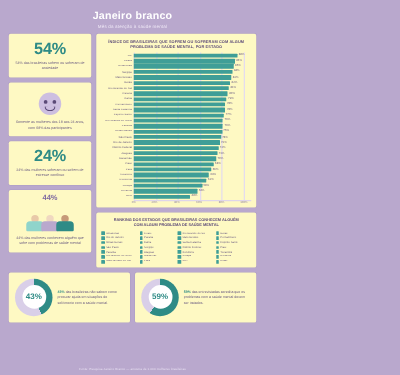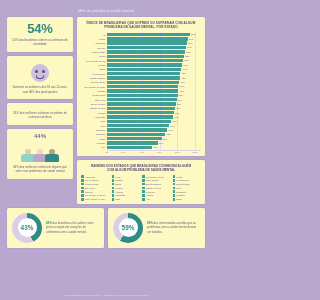--- a/index.html
+++ b/index.html
@@ -119,20 +119,21 @@
     display:flex;align-items:center;justify-content:center;
     font-size:2.4px;color:#e7dff1;letter-spacing:.1px;
   }
 </style>
 </head>
 <body>
 
 <div class="page">
 
   <div class="header">
+    <h1>Janeiro branco</h1>
     <h2>Mês da atenção à saúde mental</h2>
   </div>
 
   <div class="body">
 
     <div class="col-left">
 
       <div class="card stat">
         <div class="num">54%</div>
         <div class="cap">54% das brasileiras sofrem ou sofreram de ansiedade</div>
@@ -141,20 +142,21 @@
       <div class="card illus">
         <div class="pic">
           <div class="bighead">
               <div class="mouth"></div>
             </div>
         </div>
         <div class="cap">Somente as mulheres dos 18 aos 24 anos, com 68% das participantes</div>
       </div>
 
       <div class="card stat">
+        <div class="num">24%</div>
         <div class="cap">24% das mulheres sofreram ou sofrem de estresse contínuo</div>
       </div>
 
       <div class="card illus">
         <div class="num44">44%</div>
         <div class="pic">
           <div class="person p1">
               <div class="head"></div>
               <div class="body"></div>
             </div>

